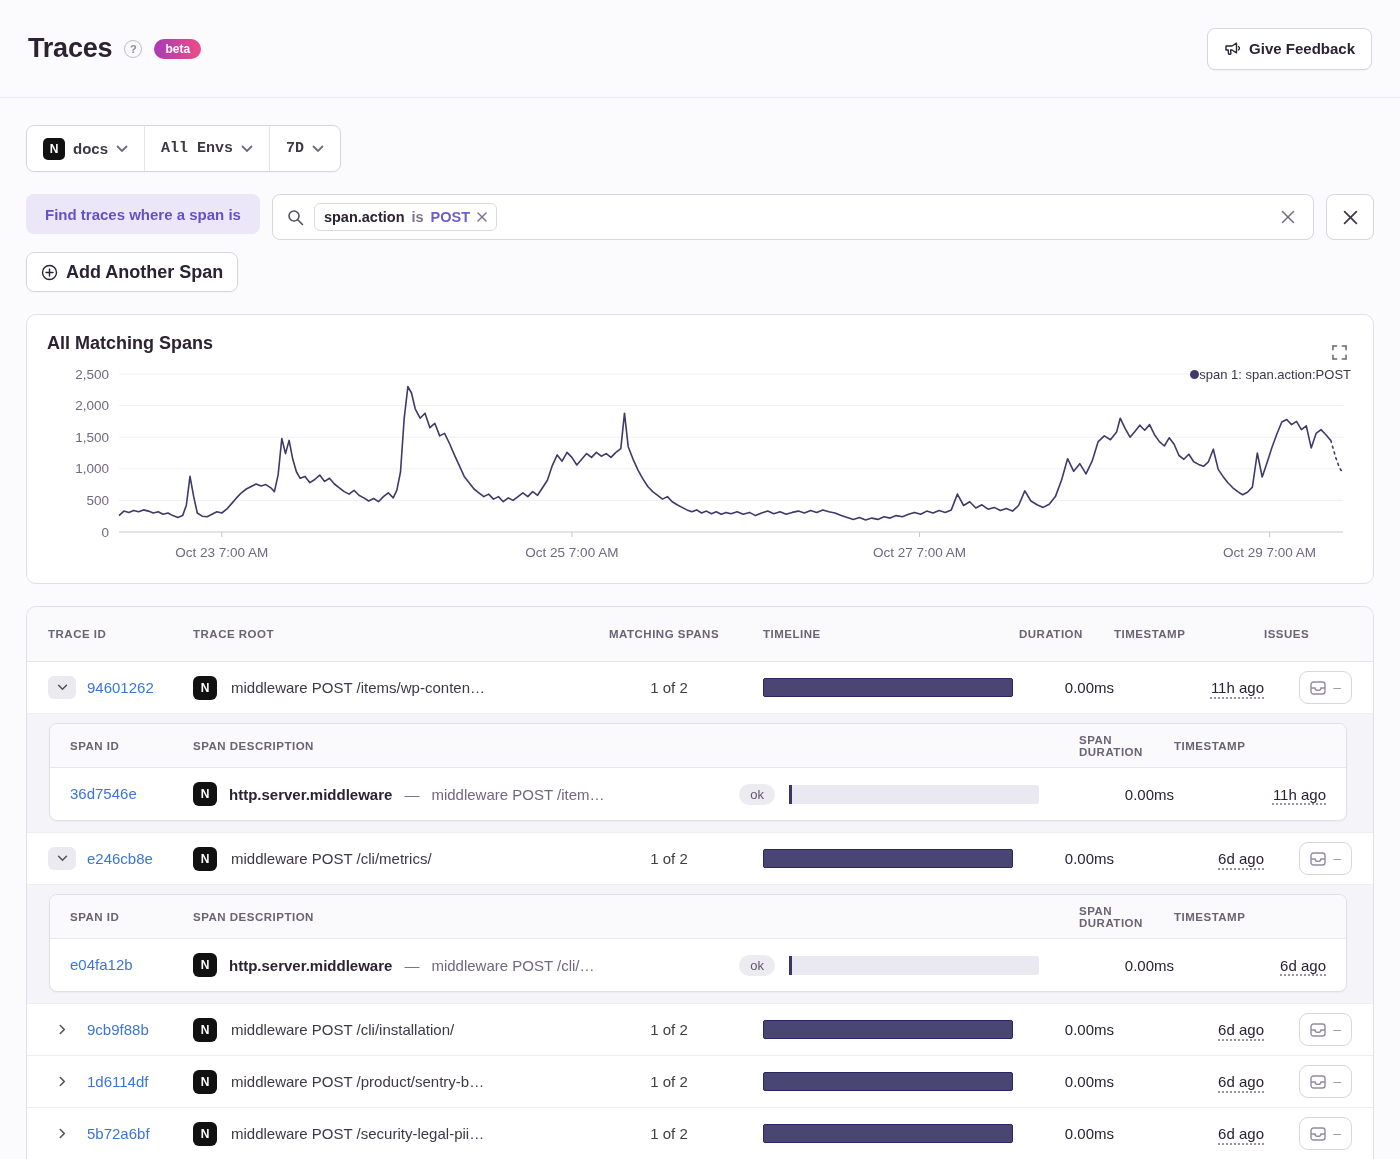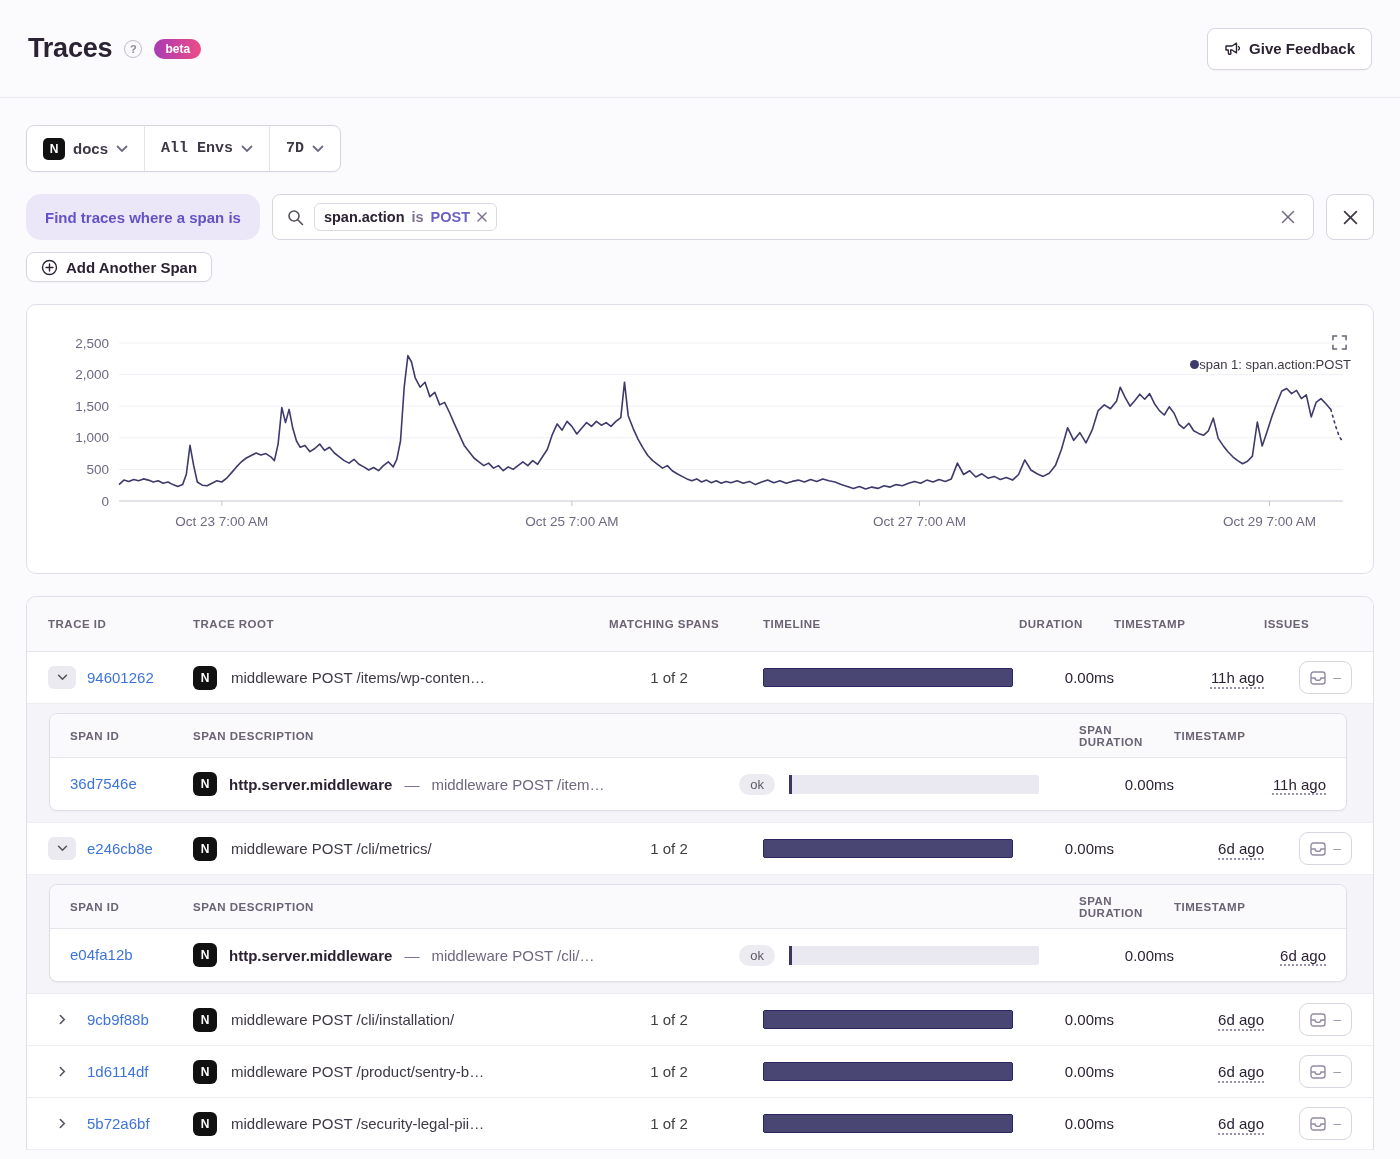--- a/index.html
+++ b/index.html
@@ -25,33 +25,33 @@
   .filter-bar { display:inline-flex; align-items:stretch; background:#fff; border:1px solid #D9D4E0;
     border-radius:8px; height:47px; box-shadow:0 1px 2px rgba(43,34,51,.03); }
   .filter-seg { display:flex; align-items:center; gap:8px; padding:0 16px; font-size:15px; font-weight:700;
     color:#3E3846; cursor:pointer; }
   .filter-seg + .filter-seg { border-left:1px solid #E6E2EC;font-family:Liberation Mono, monospace; }
   .n-logo { width:22px; height:22px; border-radius:5px; background:#111; color:#fff; display:flex;
     align-items:center; justify-content:center; font-size:12px; font-weight:700; }
 
   
   .query-row { display:flex; align-items:stretch; gap:12px; margin-top:22px; }
-  .query-label { background:#ECE7F8; color:#6352C6; font-size:15px; font-weight:700; border-radius:15px;
-    display:flex; align-items:center; padding:0 19px; height:46px; }
+  .query-label { background:#ECE7F8; color:#6352C6; font-size:15px; font-weight:700; border-radius:8px;
+    display:flex; align-items:center; padding:0 19px; height:40px; }
   .search-box { flex:1; background:#fff; border:1px solid #D9D4E0; border-radius:8px; height:46px;
     display:flex; align-items:center; padding:0 14px; gap:10px; }
   .token { display:inline-flex; align-items:center; gap:7px; border:1px solid #DDD8E4; border-radius:6px;
     padding:5px 9px; font-size:14.5px; background:#fff; cursor:pointer; }
   .token .k { color:#2B2233; font-weight:600; }
   .token .op { color:#80708F; }
   .token .v { color:#6C5FC7; font-weight:600; }
   .spacer { flex:1; }
   .icon-btn { background:none; border:none; cursor:pointer; display:flex; align-items:center; padding:4px; }
   .dismiss-btn { width:48px; height:46px; justify-content:center; }
-  .add-span-btn { height:30px; padding:13px 14px; font-size:15px; font-weight:700; margin-top:12px;
+  .add-span-btn { height:40px; padding:13px 14px; font-size:18px; font-weight:700; margin-top:12px;
     box-shadow:0 1px 2px rgba(43,34,51,.03); }
 
   
   .card { background:#fff; border:1px solid #E2DEE9; border-radius:10px; }
   .chart-card { margin-top:22px; height:270px; position:relative; padding:18px 20px 0 20px; }
   .chart-title { font-size:18px; font-weight:700; }
   .expand-icon { position:absolute; top:26px; right:22px; }
   .legend { position:absolute; top:52px; right:22px; display:flex; align-items:center; gap:0;
     font-size:13px; color:#3E3846; cursor:pointer; }
   .legend-dot { width:9px; height:9px; border-radius:50%; background:#3E3A6B; }
@@ -181,20 +181,21 @@
     <svg class="ic" width="17" height="17" viewBox="0 0 17 17" fill="none" stroke="#2B2233" stroke-width="1.4" stroke-linecap="round">
       <circle cx="8.5" cy="8.5" r="7"></circle>
         <line x1="8.5" y1="5" x2="8.5" y2="12"></line>
         <line x1="5" y1="8.5" x2="12" y2="8.5"></line>
     </svg>
     <span>Add Another Span</span>
   </button>
 
   
   <section class="card chart-card">
+    <h2 class="chart-title">All Matching Spans</h2>
     <button class="icon-btn expand-icon">
       <svg class="ic" width="15" height="15" viewBox="0 0 16 16" fill="none" stroke="#6A6375" stroke-width="1.6" stroke-linecap="round">
         <path d="M1 5V1h4M11 1h4v4M15 11v4h-4M5 15H1v-4"></path>
       </svg>
     </button>
     <div class="legend">
       <span class="legend-dot"></span>
       <span>span 1: span.action:POST</span>
     </div>
     <svg id="chart-svg" width="1306" height="205" viewBox="0 0 1306 205">

